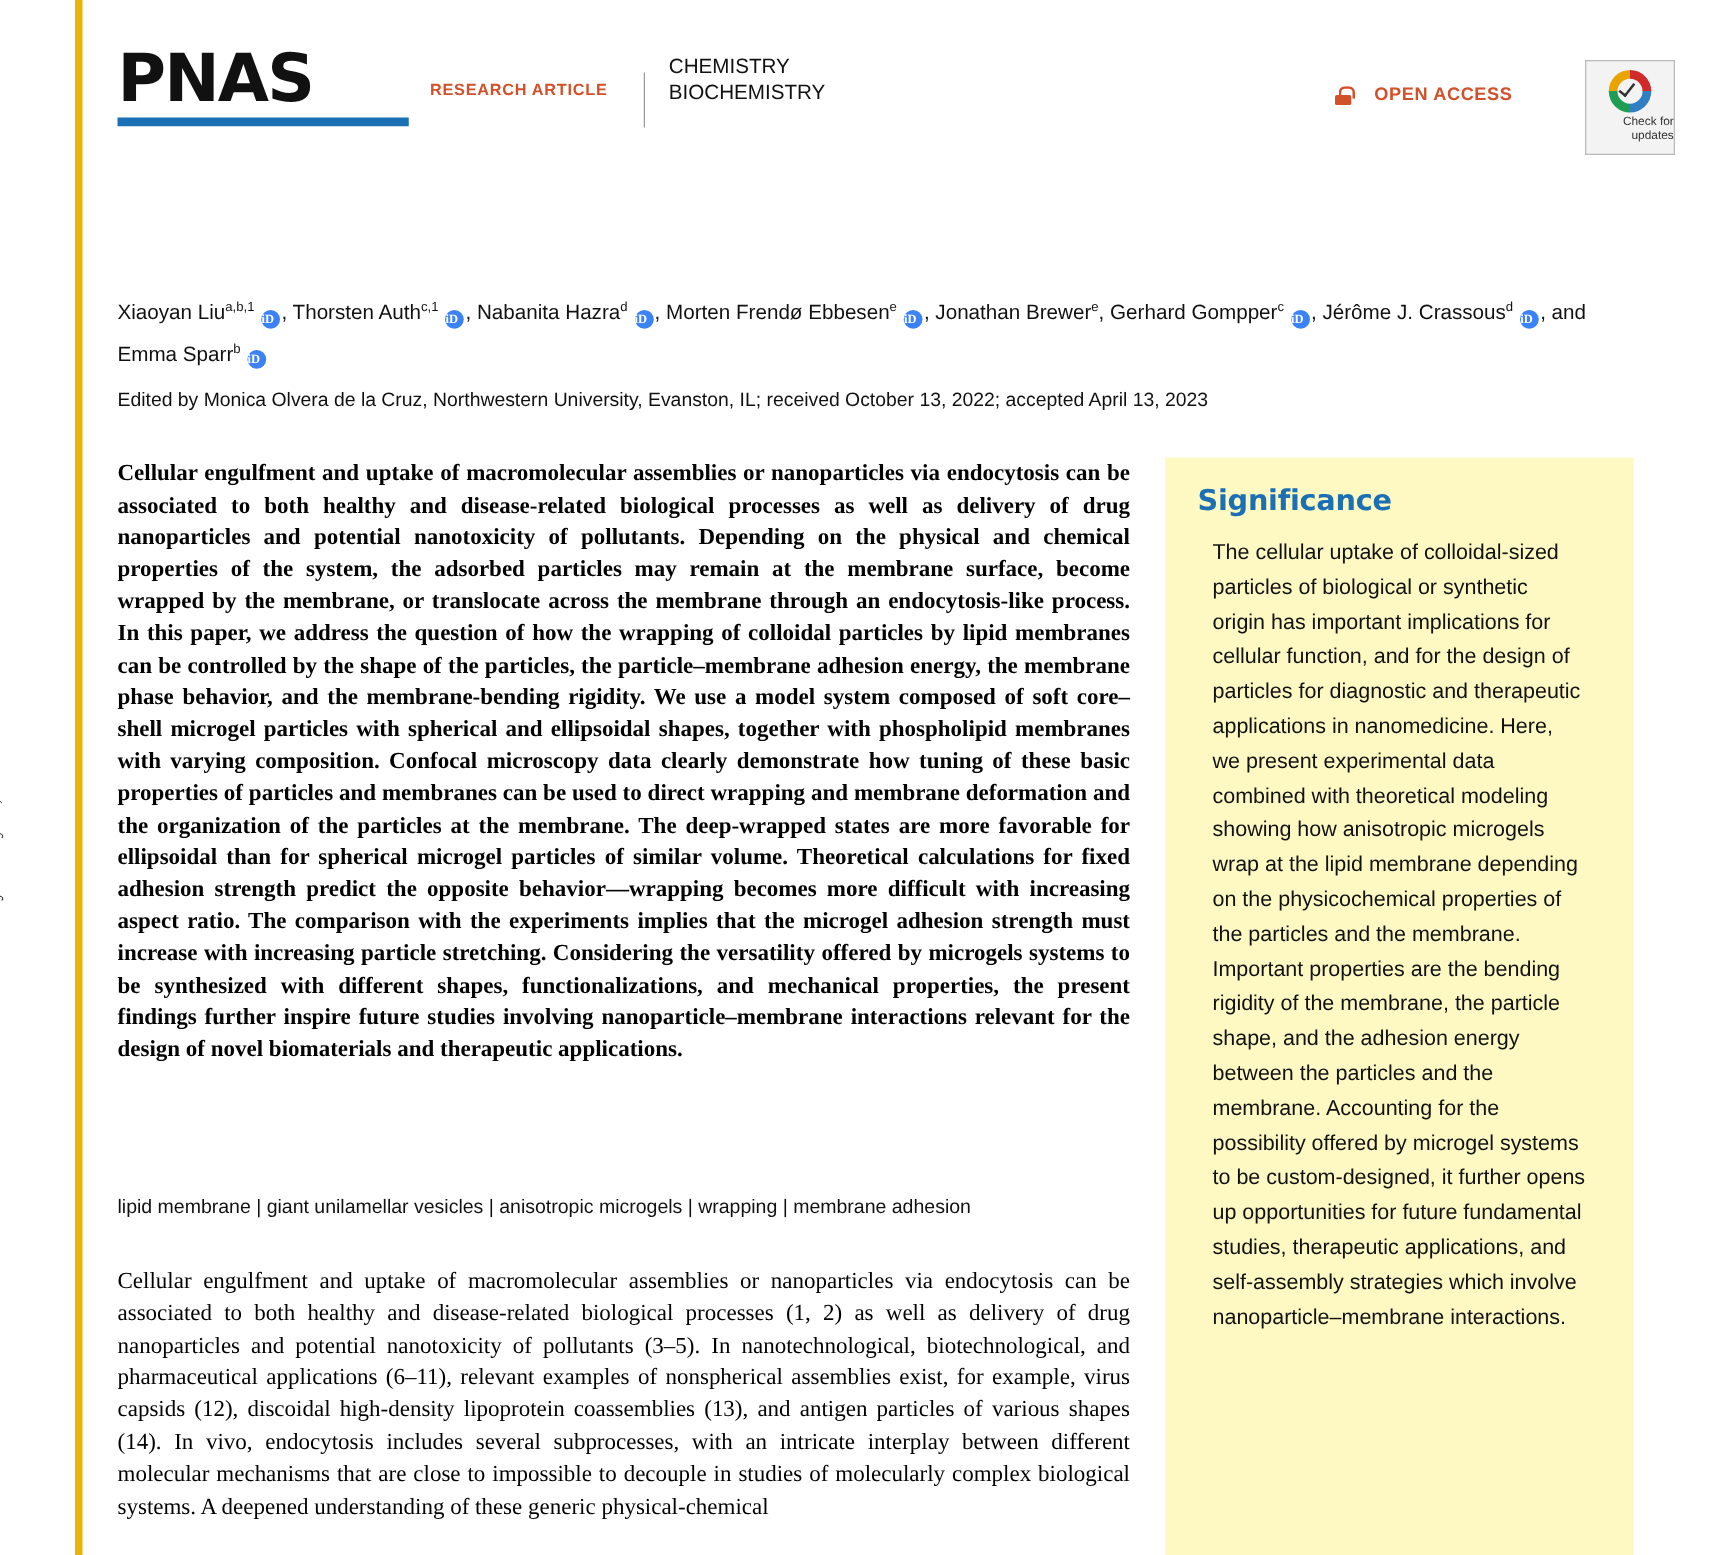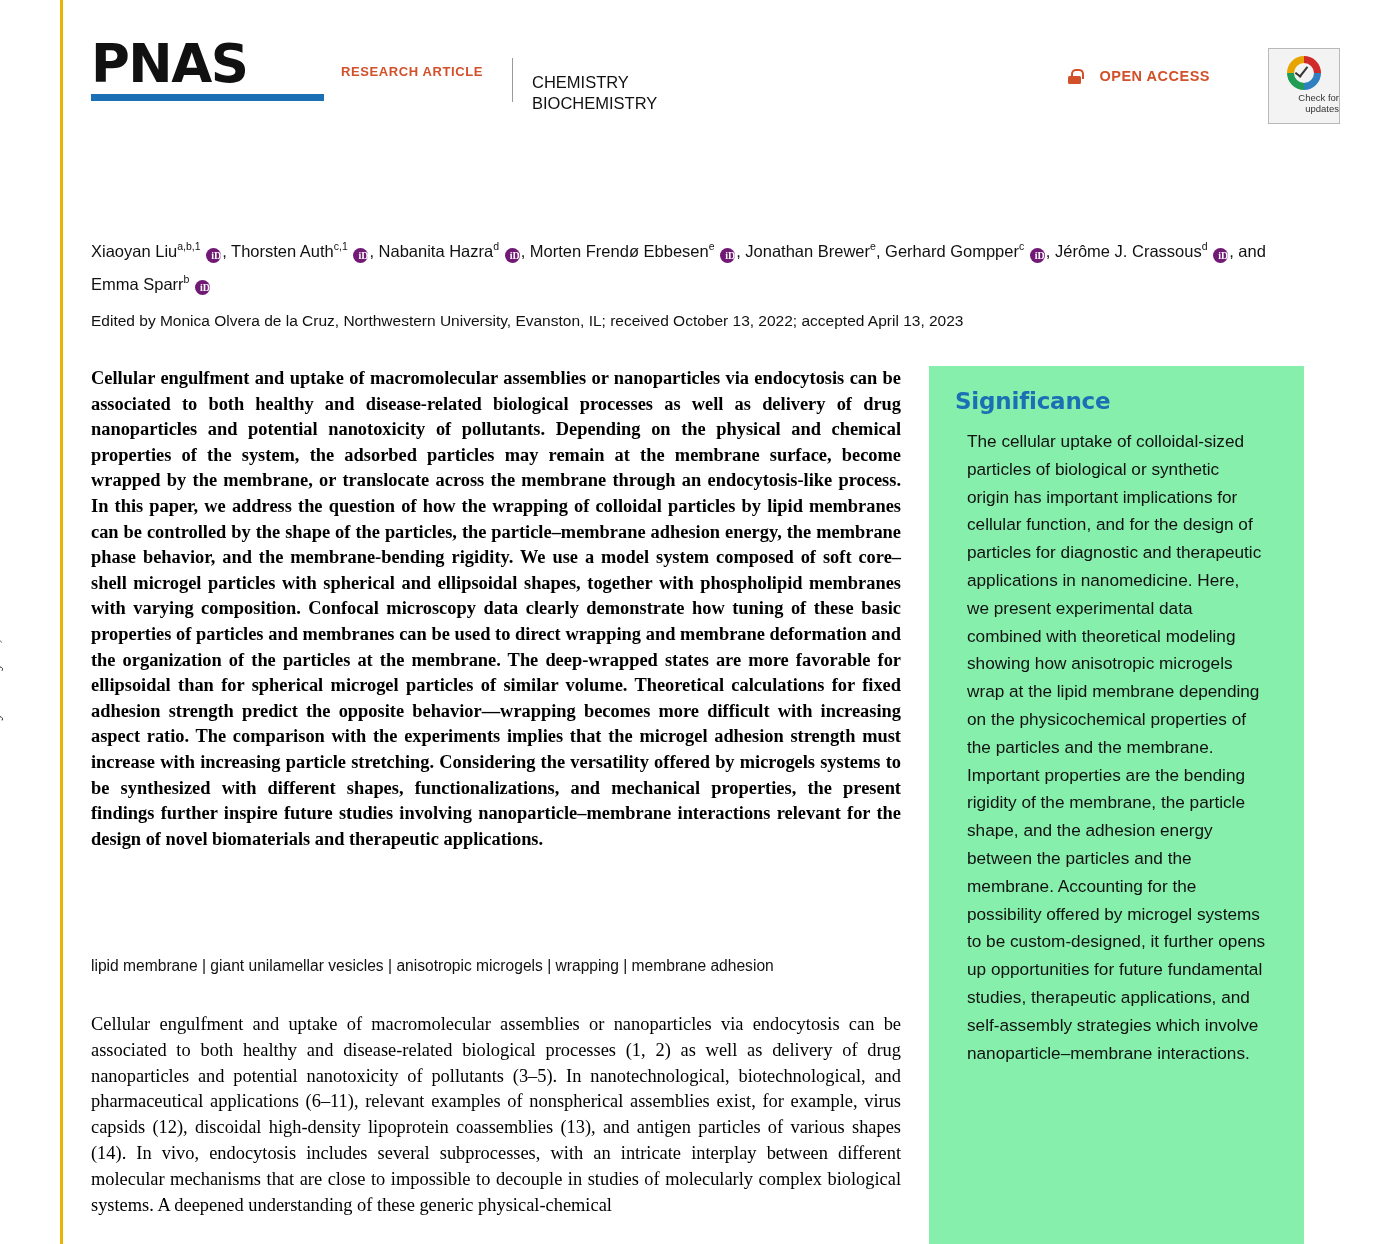--- a/index.html
+++ b/index.html
@@ -31,21 +31,21 @@
     letter-spacing: 0.1px;
   }
 
   
   .page {
     position: absolute;
     left: 60px;
     top: 0;
     width: 1322px;
     height: 1244px;
-    border-left: 3px solid #eab308;
+    border-left: 6px solid #eab308;
     box-sizing: border-box;
   }
 
   
   .header {
     position: absolute;
     left: 28px;
     top: 36px;
     right: 24px;
     height: 80px;
@@ -83,21 +83,21 @@
     position: absolute;
     left: 421px;
     top: 22px;
     width: 1px;
     height: 44px;
     background: #9a9a9a;
   }
   .subject {
     position: absolute;
     left: 441px;
-    top: 36px;
+    top: 7px;
     font-size: 16.5px;
     line-height: 21px;
     color: #111;
   }
   .open-access {
     position: absolute;
     right: 148px;
     top: 32px;
     display: flex;
     align-items: center;
@@ -205,26 +205,26 @@
   }
   .authors sup {
     font-size: 10.5px;
     vertical-align: super;
   }
   .orcid {
     display: inline-block;
     width: 15px;
     height: 15px;
     border-radius: 50%;
-    background: #701a75;
+    background: #3b82f6;
     color: #fff;
     font-size: 10px;
     font-weight: bold;
     line-height: 15px;
-    text-align: right;
+    text-align: left;
     vertical-align: -2px;
     margin: 0 1px;
     font-family: "Liberation Serif", serif;
   }
   .edited {
     position: absolute;
     left: 28px;
     top: 310px;
     width: 1200px;
     font-size: 15.5px;
@@ -265,21 +265,21 @@
     color: #000;
   }
 
   
   .significance {
     position: absolute;
     left: 866px;
     top: 366px;
     width: 375px;
     height: 878px;
-    background: #86efac;
+    background: #fef9c3;
     box-sizing: border-box;
     padding: 22px 26px 0 26px;
   }
   .significance h2 {
     margin: 0 0 14px 0;
     font-family: "DejaVu Sans", sans-serif;
     font-size: 23px;
     font-weight: bold;
     color: #1a6fb5;
     letter-spacing: -0.2px;

